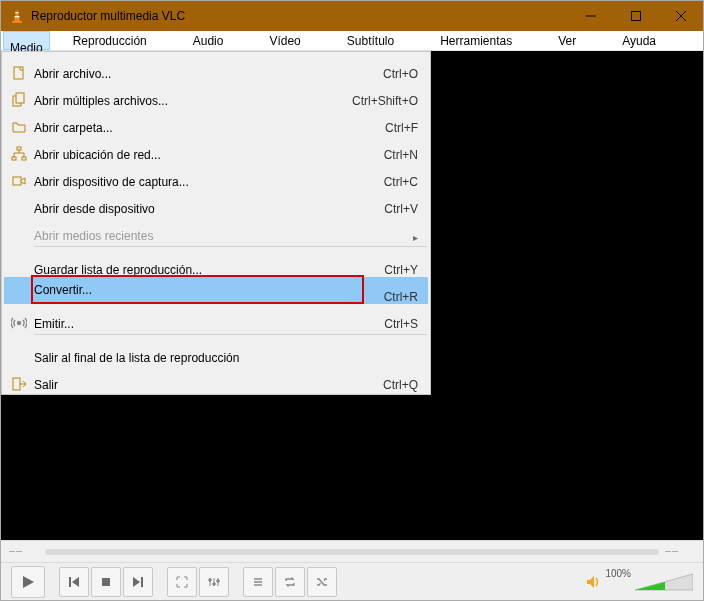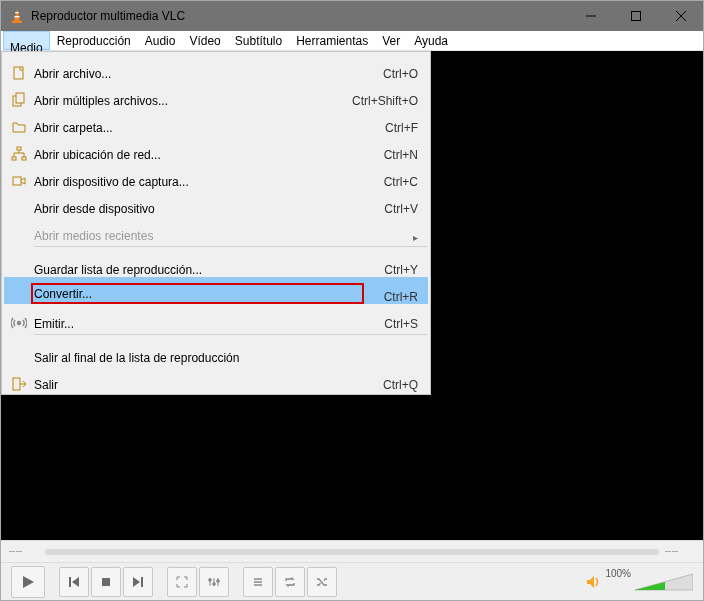--- a/index.html
+++ b/index.html
@@ -1,35 +1,35 @@
 <!DOCTYPE html>
 <html><head>
 <meta charset="utf-8">
 <style>
   * { box-sizing: border-box; margin: 0; padding: 0; font-family: "Segoe UI", Tahoma, sans-serif; font-size: 12px; }
   html, body { width: 704px; height: 601px; overflow: hidden; background: #fff; }
   .window { width: 704px; height: 601px; border: 1px solid #aaa; display: flex; flex-direction: column; background: #fff; }
-  .titlebar { height: 30px; display: flex; align-items: center; padding-left: 8px; background: #737373; }
+  .titlebar { height: 30px; display: flex; align-items: center; padding-left: 8px; background: #a16207; }
   .titlebar .app-icon { width: 16px; height: 16px; margin-right: 6px; }
   .titlebar .title { flex: 1; font-size: 12px; color: #000; }
   .win-btn { width: 45px; height: 29px; display: flex; align-items: center; justify-content: center; color:#000; }
   .menubar { height: 20px; display: flex; align-items: stretch; background: #fff; border-bottom: 1px solid #e9e9e9; padding: 0 2px; }
-  .menubar .menu-item { padding: 2px 7px; line-height: 16px; color: #000; }
+  .menubar .menu-item { padding: 2px 23px; line-height: 16px; color: #000; }
   .menubar .menu-item.active { background: #cce8ff; border: 1px solid #99d1ff; padding: 8px 6px; }
   .content { position: relative; flex: 1; background: #000; }
   .dropdown { position: absolute; left: 0; top: 0; width: 430px; background: #f0f0f0; border: 1px solid #c8c8c8; box-shadow: 2px 3px 6px rgba(0,0,0,.25); padding: 2px; }
   .dd-item { height: 27px; display: flex; align-items: flex-end; padding: 0 10px 0 4px; color: #000; position: relative; }
   .dd-item .ico { width: 22px; display: flex; align-items: center; justify-content: center; margin-right: 4px; }
   .dd-item .lbl { flex: 1; white-space: nowrap; }
   .dd-item .shortcut { color: #333; padding-left: 20px; white-space: nowrap; }
   .dd-item.disabled .lbl, .dd-item.disabled .shortcut { color: #9a9a9a; }
   .dd-item .chevron { position:absolute; right:10px; color:#6a6a6a; font-size:10px; }
   .dd-sep { height: 1px; background: #d0d0d0; margin: 3px 1px 3px 30px; }
   .dd-item.selected { background: #90c8f6; }
-  .dd-item.selected .lbl { border: 2px solid #d40000; padding: 0 6px 0 1px; margin-left:-3px; height:21px; display:flex; align-items:center; }
+  .dd-item.selected .lbl { border: 2px solid #d40000; padding: 0 6px 0 1px; margin-left:-3px; height:29px; display:flex; align-items:center; }
   .seek { height: 22px; display:flex; align-items:center; background:#f0f0f0; padding:0 8px; gap:6px; border-top:1px solid #dcdcdc;}
   .seek .ticks { width:30px; color:#7a7a7a; letter-spacing:1px; font-size:10px;}
   .seek .track { flex:1; height:6px; background:#d9d9d9; border-radius:3px; position:relative;}
   .controls { height: 38px; display:flex; align-items:center; background:#efefef; padding:0 10px; gap:4px; border-top:1px solid #dcdcdc;}
   .btn { width:30px; height:30px; border:1px solid #c8c8c8; background:#f5f5f5; display:flex; align-items:center; justify-content:center; border-radius:2px; color:#555;}
   .btn.big{ width:34px; height:32px;}
   .group { display:flex; gap:2px; }
   .spacer { flex:1; }
   .vol-wrap { display:flex; align-items:center; gap:4px; }
   .vol-label { font-size:10px; color:#555; position:relative; top:-8px;}

